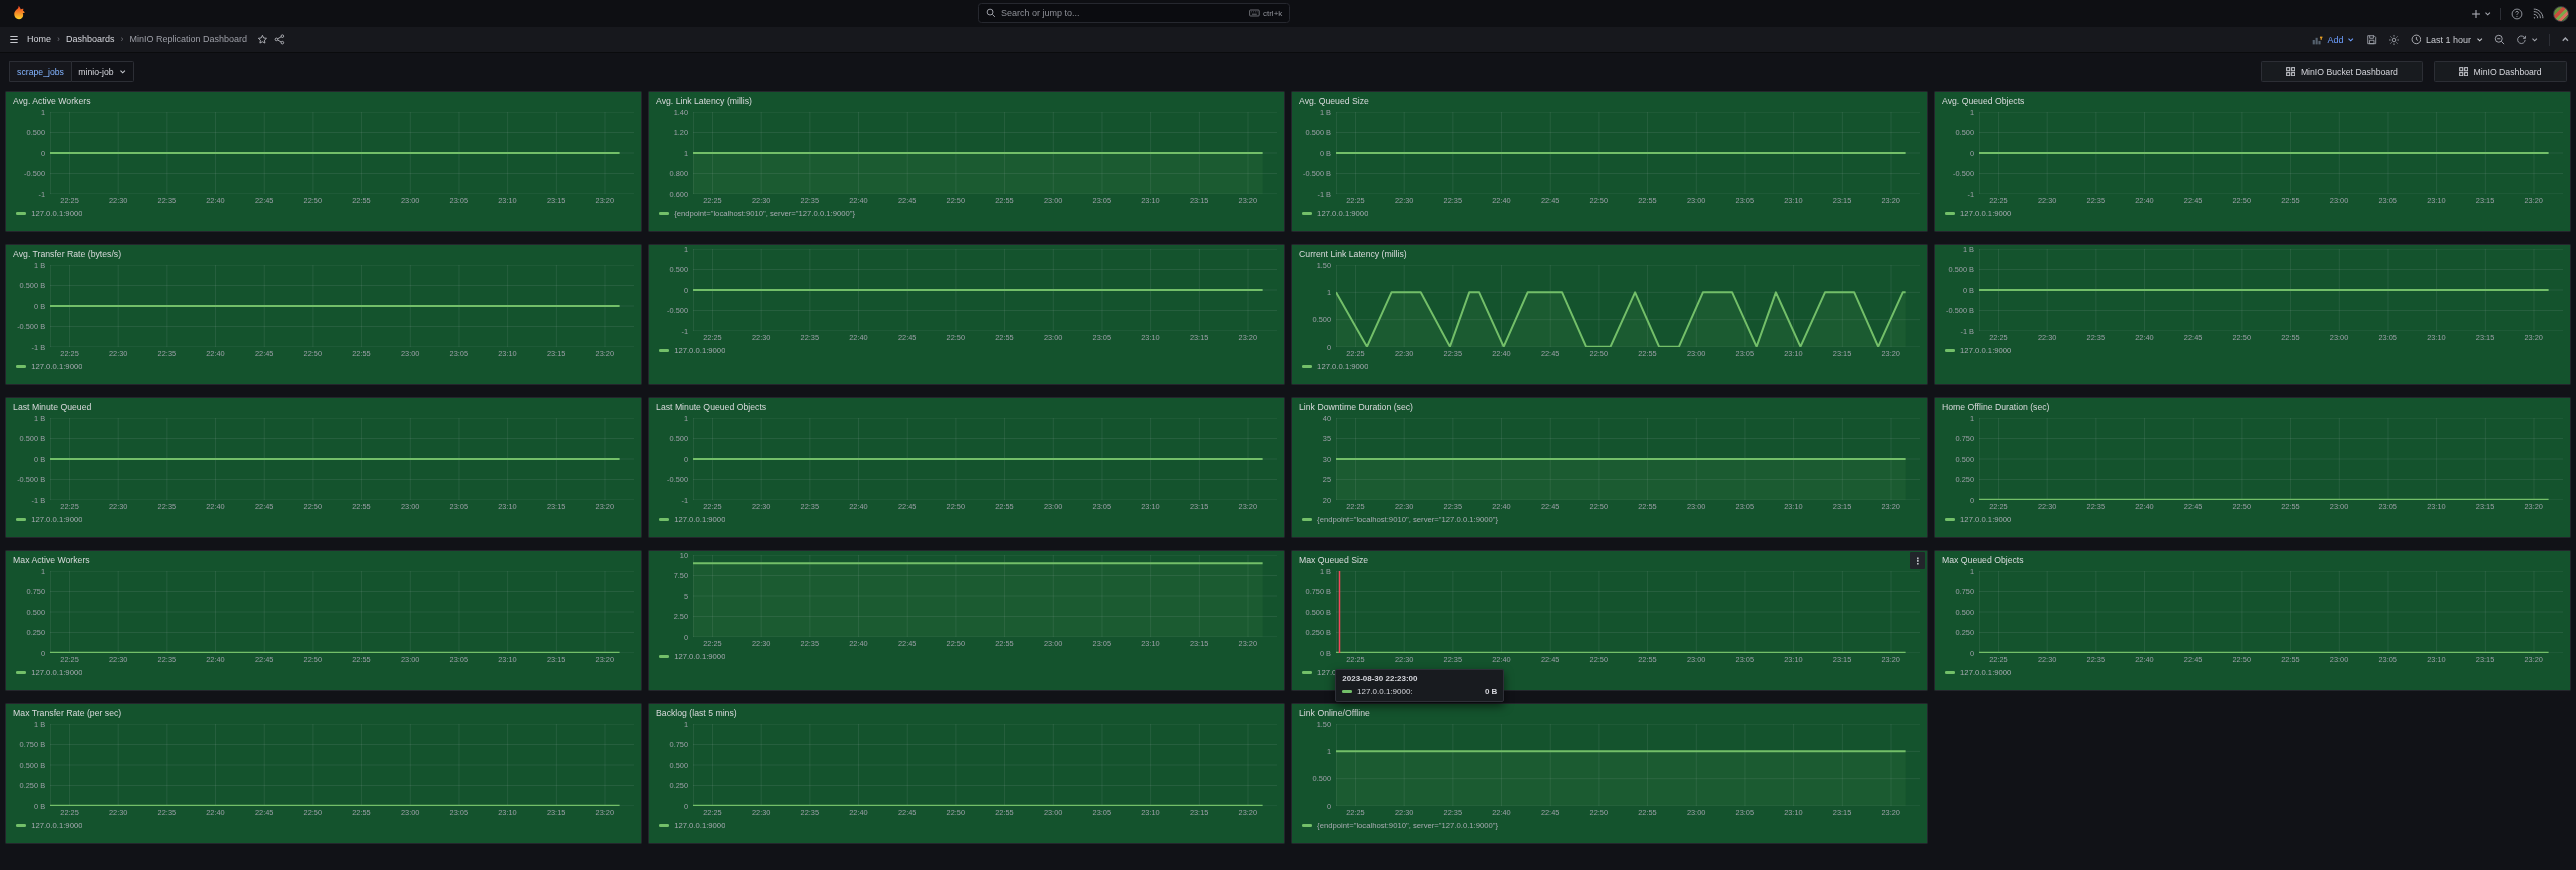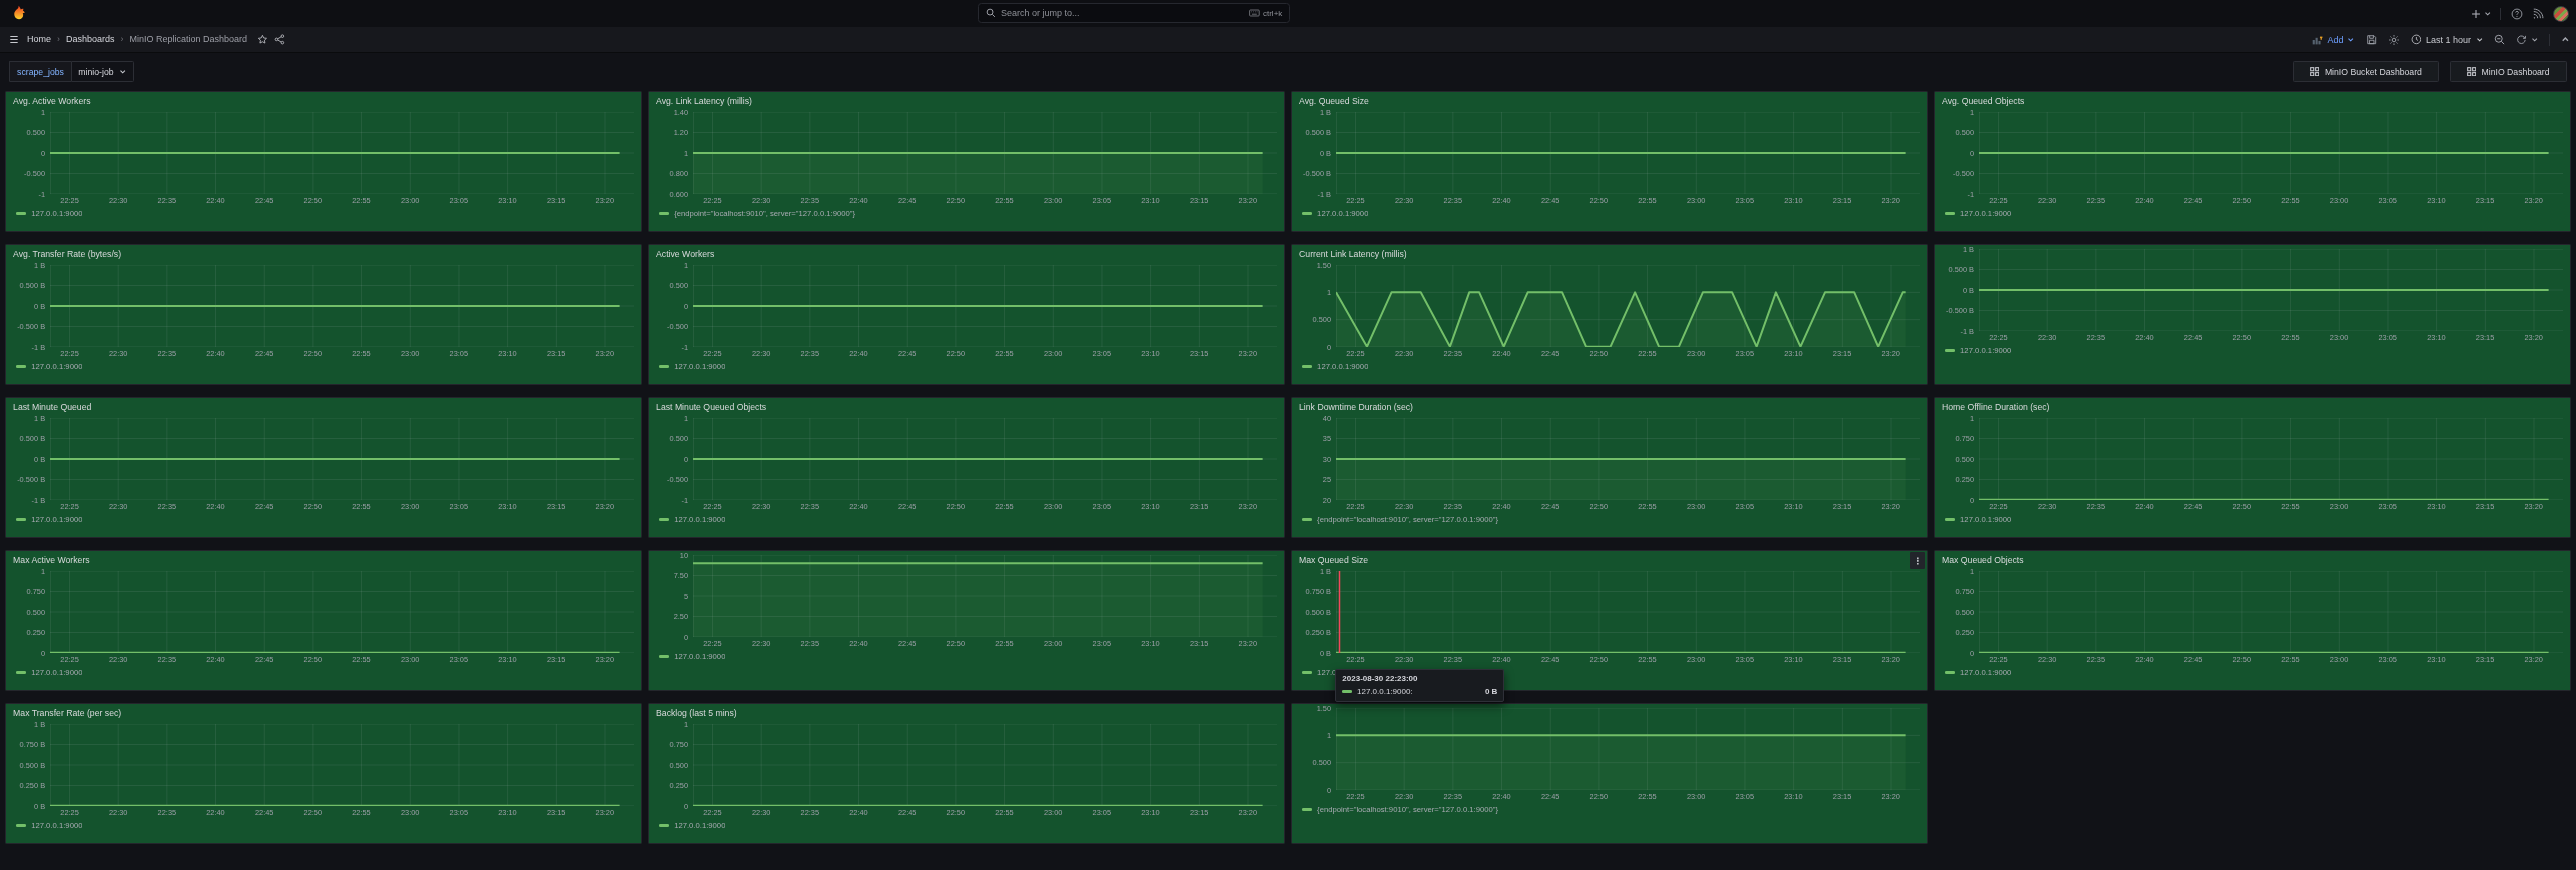--- a/index.html
+++ b/index.html
@@ -50,21 +50,21 @@
     background:#16171c; border:0.7px solid #2c2e35; border-right:none; border-radius:1.3px 0 0 1.3px;
     color:#83b4ff; font-size:8.7px;
   }
   .var-value {
     height:21.5px; display:flex; align-items:center; gap:5.4px; padding:0 6.7px;
     background:#111217; border:0.7px solid #2c2e35; border-radius:0 1.3px 1.3px 0;
     color:#d5d6dc; font-size:8.7px; cursor:pointer;
   }
   .link-group { display:flex; gap:10.8px; }
   .dash-link {
-    height:21.5px; display:flex; align-items:center; gap:5.4px; padding:0 16px;
+    height:21.5px; display:flex; align-items:center; gap:5.4px; padding:0 24px;
     background:#181b1f; border:0.7px solid #2c2e35; border-radius:1.3px;
     color:#d5d6dc; font-size:8.7px; cursor:pointer;
   }
   
   .grid {
     padding:0 5.4px; display:grid;
     grid-template-columns:repeat(4,1fr);
     grid-auto-rows:141px; gap:12px 6.7px;
   }
   .panel {
@@ -567,23 +567,20 @@
         <span style="left: 78.33%;">23:10</span>
         <span style="left: 86.67%;">23:15</span>
         <span style="left: 95%;">23:20</span>
       </div>
     <div class="legend-row">
       <i class="legend-dash"></i>
       <span class="legend-label">127.0.0.1:9000</span>
     </div>
   </section>
     <section class="panel">
-    <div class="panel-header">
-      <h2 class="panel-title">Active Workers</h2>
-    </div>
     <div class="plot-row">
       <div class="ylabels">
           <span style="top: 0%;">1</span>
           <span style="top: 25%;">0.500</span>
           <span style="top: 50%;">0</span>
           <span style="top: 75%;">-0.500</span>
           <span style="top: 100%;">-1</span>
         </div>
       <div class="plot">
           <svg viewBox="0 0 1000 1000" preserveAspectRatio="none">
@@ -1287,20 +1284,23 @@
         <span style="left: 78.33%;">23:10</span>
         <span style="left: 86.67%;">23:15</span>
         <span style="left: 95%;">23:20</span>
       </div>
     <div class="legend-row">
       <i class="legend-dash"></i>
       <span class="legend-label">127.0.0.1:9000</span>
     </div>
   </section>
     <section class="panel">
+    <div class="panel-header">
+      <h2 class="panel-title">Link Online/Offline</h2>
+    </div>
     <div class="plot-row">
       <div class="ylabels">
           <span style="top: 0%;">1.50</span>
           <span style="top: 33.3333%;">1</span>
           <span style="top: 66.6667%;">0.500</span>
           <span style="top: 100%;">0</span>
         </div>
       <div class="plot">
           <svg viewBox="0 0 1000 1000" preserveAspectRatio="none">
             <line x1="0" y1="1" x2="1000" y2="1" class="grid-line"></line>

